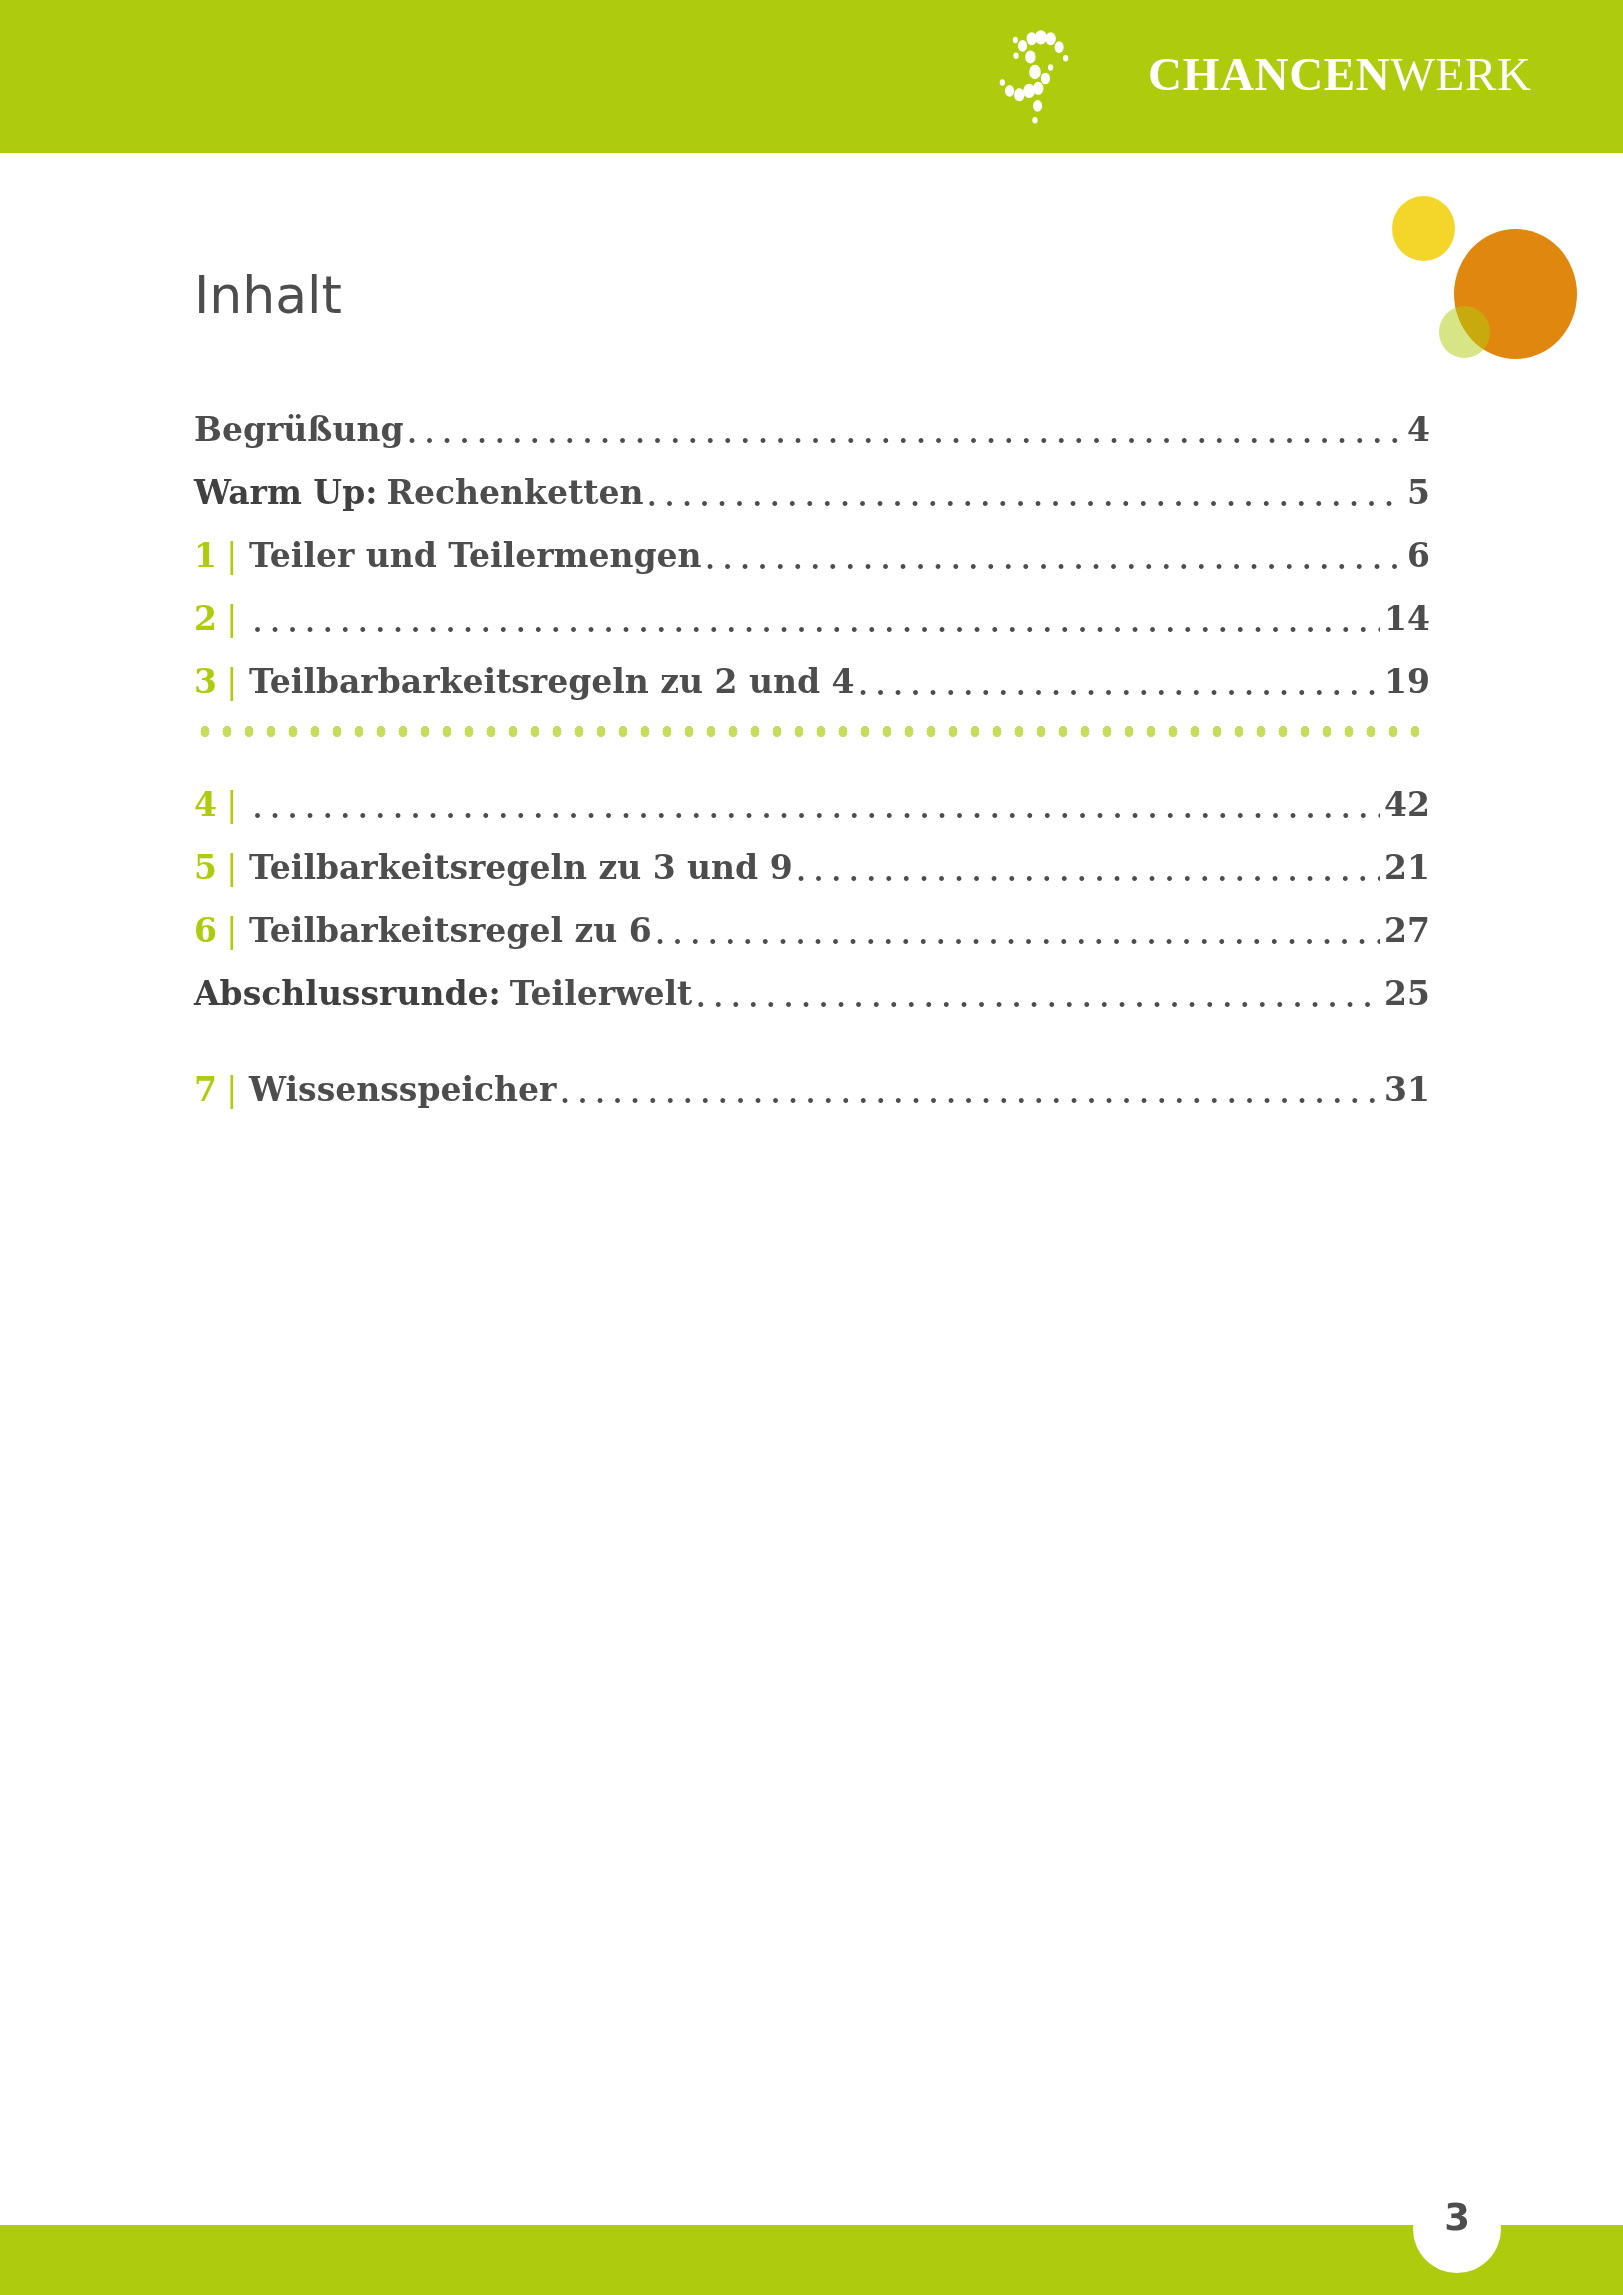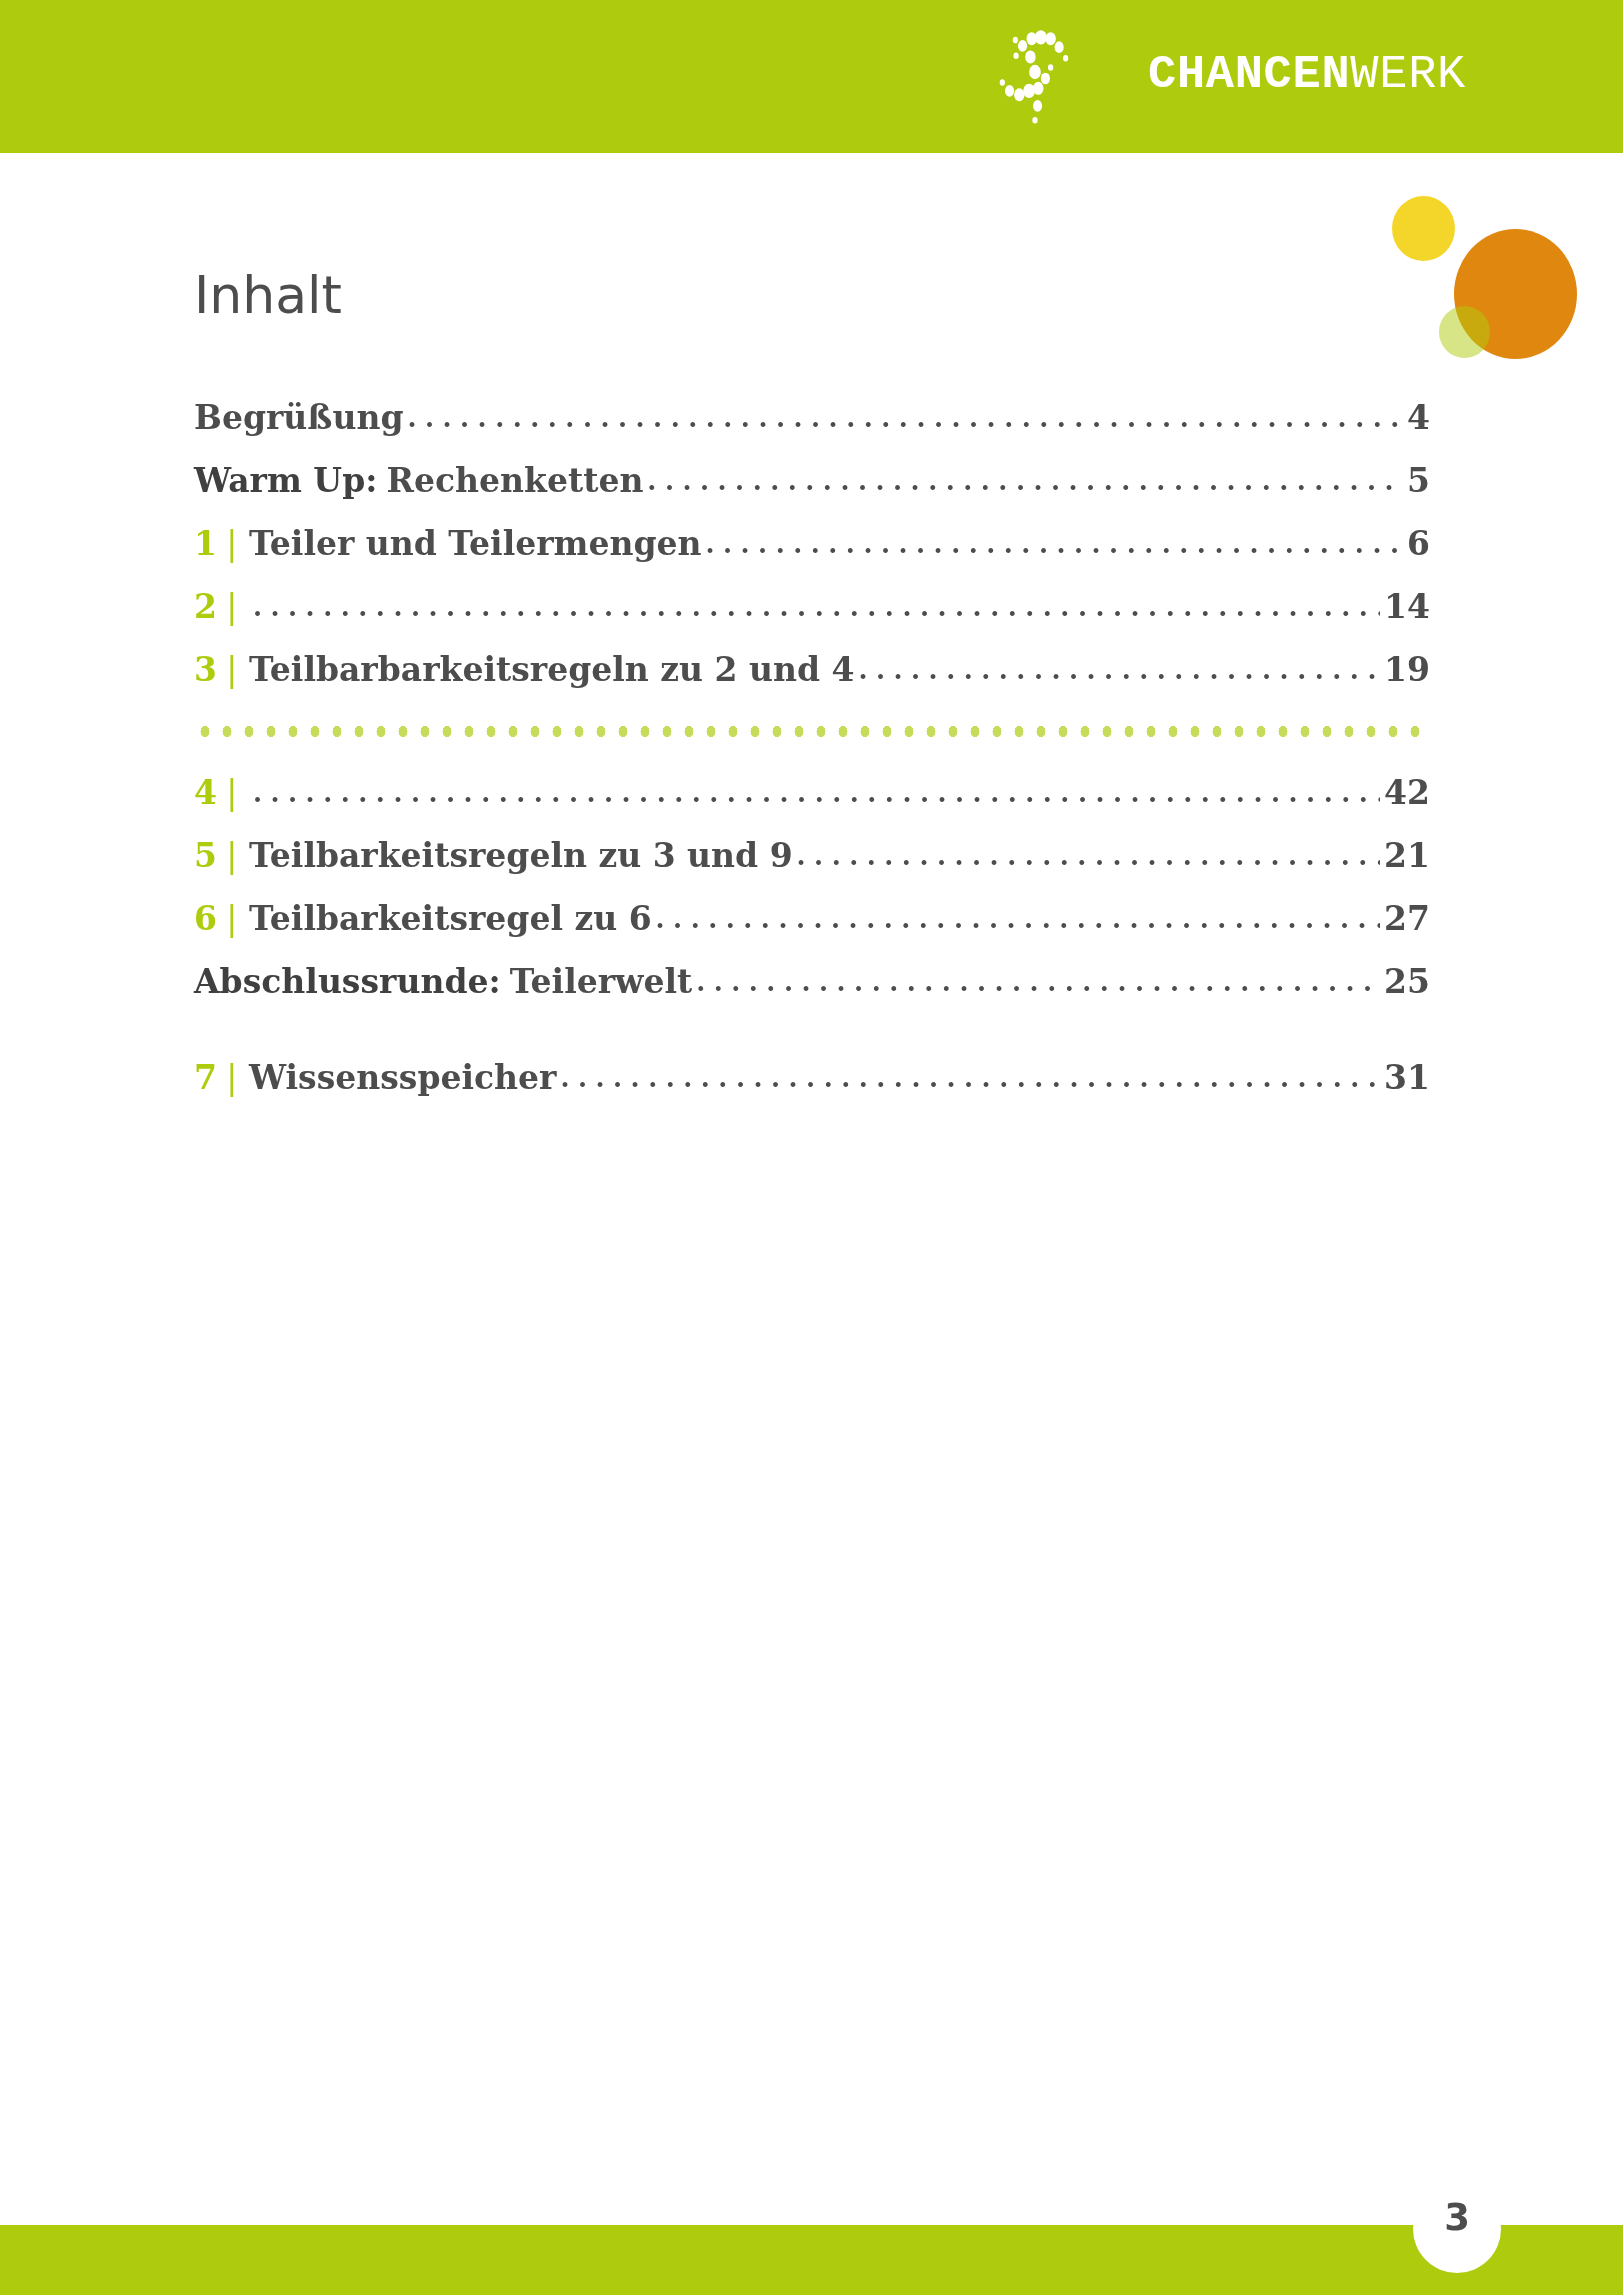--- a/index.html
+++ b/index.html
@@ -9,40 +9,40 @@
     font-family: "DejaVu Serif", serif;
   }
   .header-bar {
     position: absolute; left: 0; top: 0; width: 1623px; height: 153px;
     background: #afcb0e;
   }
   .logo { position: absolute; left: 988px; top: 26px; width: 615px; height: 105px; }
   .logo-mark { position: absolute; left: 0; top: 0; width: 137px; height: 105px; }
   .logo-text {
     position: absolute; left: 160px; top: 25px;
-    font-family: Liberation Mono, monospace; font-size: 47px; color: #ffffff;
+    font-family: Liberation Serif, serif; font-size: 47px; color: #ffffff;
     letter-spacing: 0.7px; white-space: nowrap; line-height: 1;
   }
   .logo-text .bold { font-weight: bold; }
   .logo-text .thin { font-weight: normal; }
 
   .deco { position: absolute; border-radius: 50%; }
   .deco-yellow { left: 1392px; top: 196px; width: 63px; height: 65px; background: #f4d62b; }
   .deco-orange { left: 1454px; top: 229px; width: 123px; height: 130px; background: #e0870f; }
   .deco-green { left: 1439px; top: 306px; width: 51px; height: 52px; background: rgba(175,203,14,0.5); }
 
   .page-title {
     position: absolute; left: 194px; top: 265px;
     font-family: "DejaVu Sans", sans-serif; font-weight: normal; font-size: 52px;
     color: #4d4d4d; margin: 0;
   }
 
   .toc { position: absolute; left: 194px; top: 386px; width: 1236px; }
   .toc-row {
-    display: flex; align-items: center; height: 63px;
+    display: flex; align-items: flex-end; height: 63px;
     font-size: 33px; font-weight: bold; color: #4d4d4d; white-space: nowrap;
   }
   .toc-num { color: #afcb0e; }
   .toc-sep { color: #afcb0e; font-weight: normal; margin: 0 11.8px 0 9.2px; }
   .toc-prefix { color: #404040; margin-right: 9.2px; }
   .toc-dots {
     flex: 1; overflow: hidden; margin: 0 3.9px; color: #4d4d4d;
     font-weight: bold; letter-spacing: 8.5px; font-size: 26px;
   }
   .toc-page { color: #4d4d4d; font-weight: bold; }

